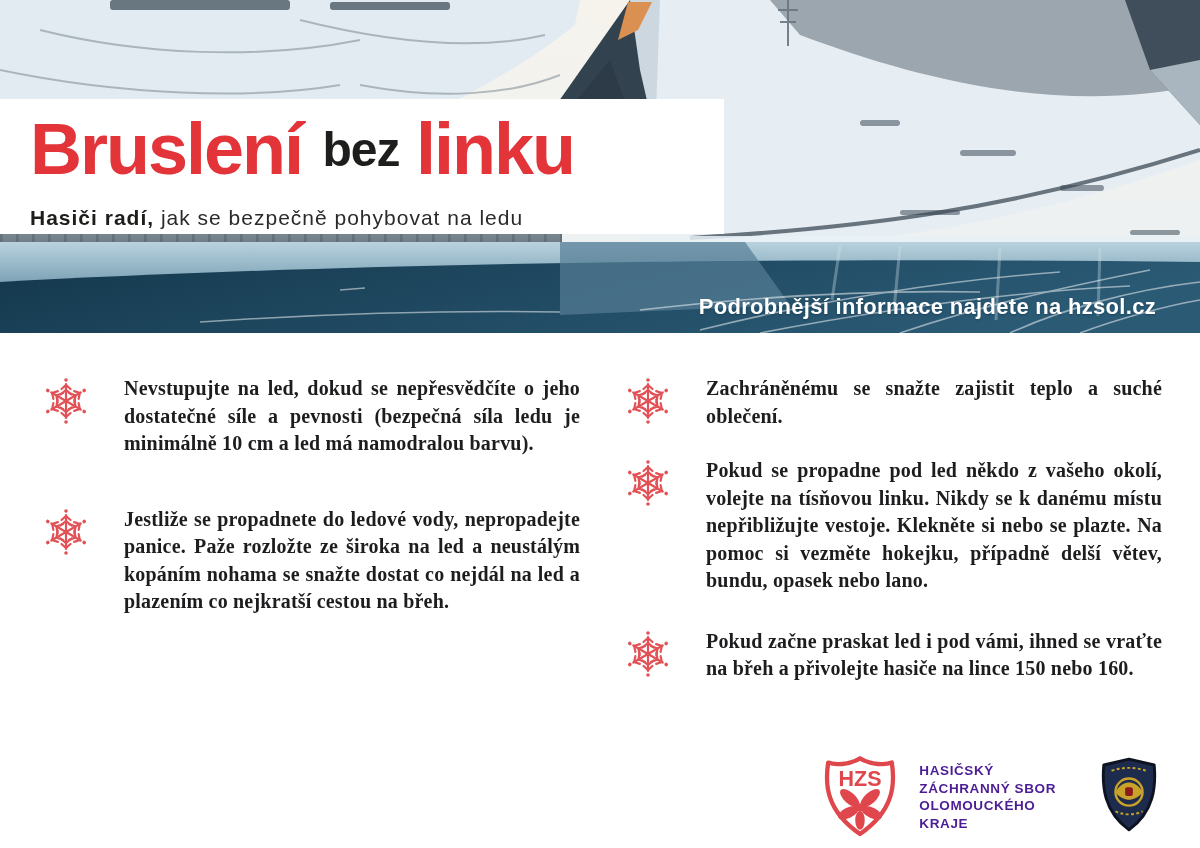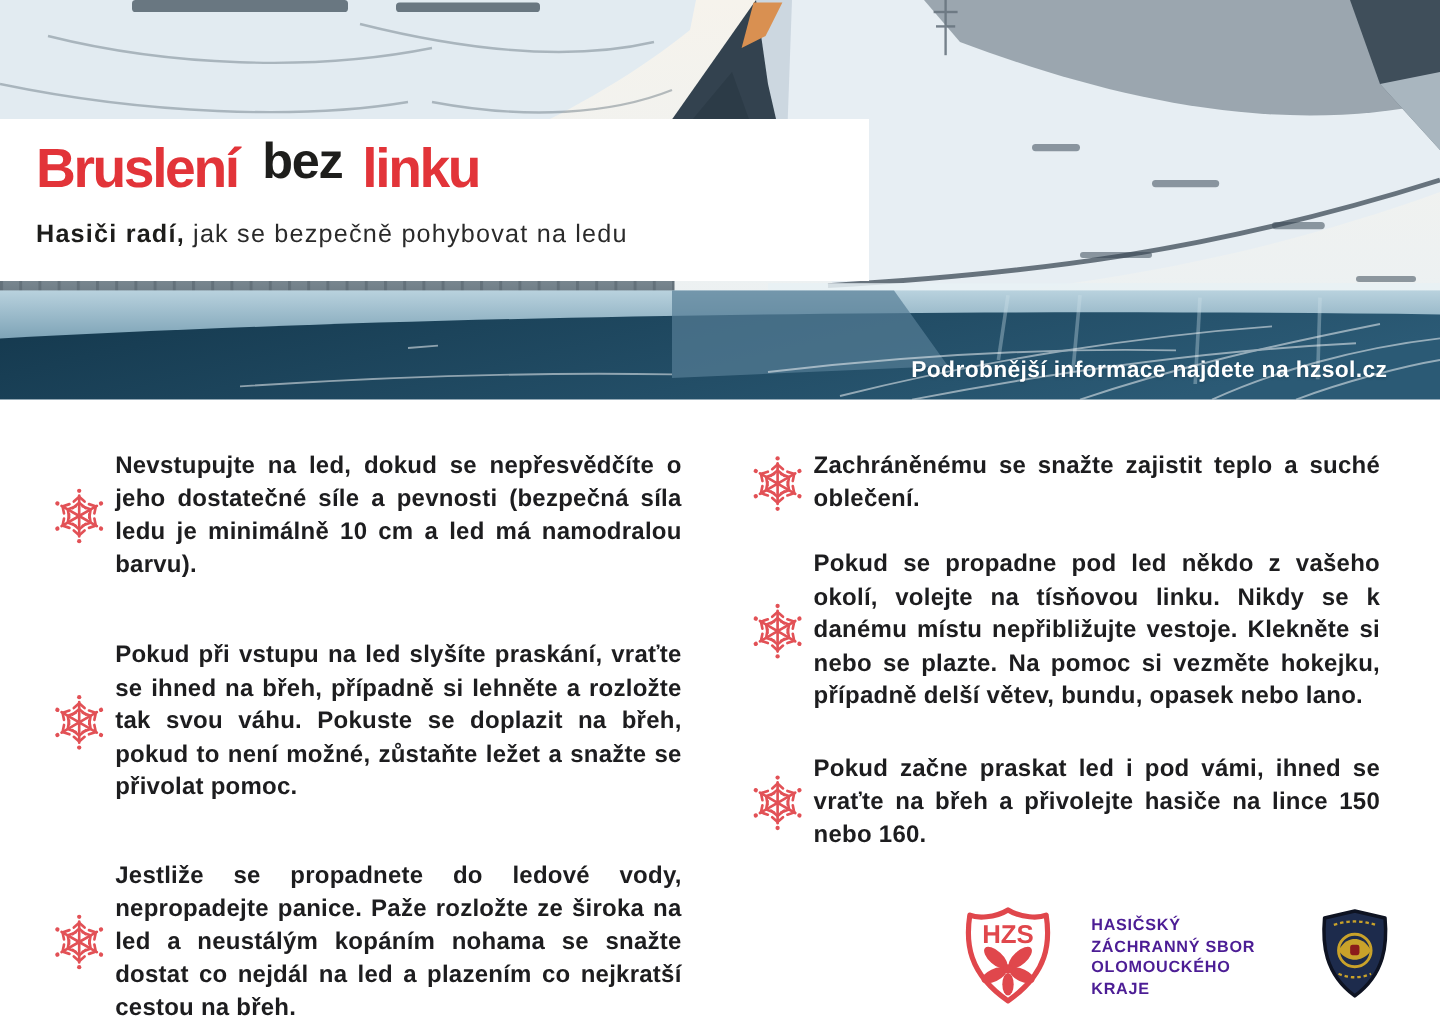--- a/index.html
+++ b/index.html
@@ -9,48 +9,48 @@
   }
   
   .hero{position:relative;width:1200px;height:333px;overflow:hidden;}
   .hero svg.photo{position:absolute;inset:0;display:block;}
   .title-box{
     position:absolute;left:0;top:99px;width:724px;height:135px;background:#ffffff;
     box-sizing:border-box;padding:14px 0 0 30px;
   }
   .title-line{white-space:nowrap;line-height:1;}
   .title-line .big{
-    font-size:46px;font-weight:bold;color:#e23439;letter-spacing:-2px;
+    font-size:72px;font-weight:bold;color:#e23439;letter-spacing:-2px;
   }
   .title-line .mid{
-    font-size:42px;font-weight:bold;color:#1e1e1c;letter-spacing:-1px;
+    font-size:48px;font-weight:bold;color:#1e1e1c;letter-spacing:-1px;
     margin:0 12px 0 16px;vertical-align:8px;text-align:right;
   }
   .subtitle{margin-top:21px;font-size:21px;letter-spacing:1px;color:#2a2a2a;}
   .subtitle .b{font-weight:bold;color:#1d1d1b;}
   .info-note{
     position:absolute;right:44px;bottom:13px;color:#ffffff;font-weight:bold;
-    font-size:19px;letter-spacing:0.3px;text-shadow:0 1px 2px rgba(10,40,60,.4);text-align:right;
+    font-size:22px;letter-spacing:0.3px;text-shadow:0 1px 2px rgba(10,40,60,.4);text-align:right;
   }
   
   .content{display:flex;gap:42px;padding:42px 30px 0 40px;box-sizing:border-box;}
   .col{width:540px;}
-  .tip{display:flex;align-items:center;gap:4px;}
+  .tip{display:flex;align-items:flex-start;gap:32px;font-family:Liberation Serif, serif;}
   .flake{width:52px;height:52px;flex:0 0 52px;}
   .tip p{
     margin:0;width:472px;font-size:20px;line-height:27.5px;font-weight:600;
     text-align:justify;letter-spacing:0.2px;color:#1d1d1f;
   }
   .col-left .tip-1{margin-bottom:48px;}
   .col-left .tip-2{margin-bottom:46px;}
   .col-right .tip-1{margin-bottom:33px;}
   .col-right .tip-2{margin-bottom:27px;}
   
   .footer-logos{
-    position:absolute;right:40px;bottom:8px;display:flex;align-items:center;gap:26px;
+    position:absolute;right:40px;bottom:8px;display:flex;align-items:center;gap:16px;
   }
   .org-name{
     color:#4c1d95;font-weight:bold;font-size:13.5px;line-height:17.5px;
     letter-spacing:0.6px;
   }
   .badge-wrap{margin-left:26px;}
   .defs-hidden{position:absolute;width:0;height:0;overflow:hidden;}
 </style>
 </head>
 <body>
@@ -188,26 +188,20 @@
   </div>
 
   <div class="content">
 
     <div class="col col-left">
       <div class="tip tip-1">
         <svg class="flake" viewBox="-26 -26 52 52">
             <use href="#flake-def"></use>
           </svg>
         <p>Nevstupujte na led, dokud se nepřesvědčíte o jeho dostatečné síle a pevnosti (bezpečná síla ledu je minimálně 10 cm a led má namodralou barvu).</p>
-      </div>
-      <div class="tip tip-2">
-        <svg class="flake" viewBox="-26 -26 52 52">
-            <use href="#flake-def"></use>
-          </svg>
-        <p>Pokud při vstupu na led slyšíte praskání, vraťte se ihned na břeh, případně si lehněte a rozložte tak svou váhu. Pokuste se doplazit na břeh, pokud to není možné, zůstaňte ležet a snažte se přivolat pomoc.</p>
       </div>
       <div class="tip tip-3">
         <svg class="flake" viewBox="-26 -26 52 52">
             <use href="#flake-def"></use>
           </svg>
         <p>Jestliže se propadnete do ledové vody, nepropadejte panice. Paže rozložte ze široka na led a neustálým kopáním nohama se snažte dostat co nejdál na led a plazením co nejkratší cestou na břeh.</p>
       </div>
     </div>
 
     <div class="col col-right">

